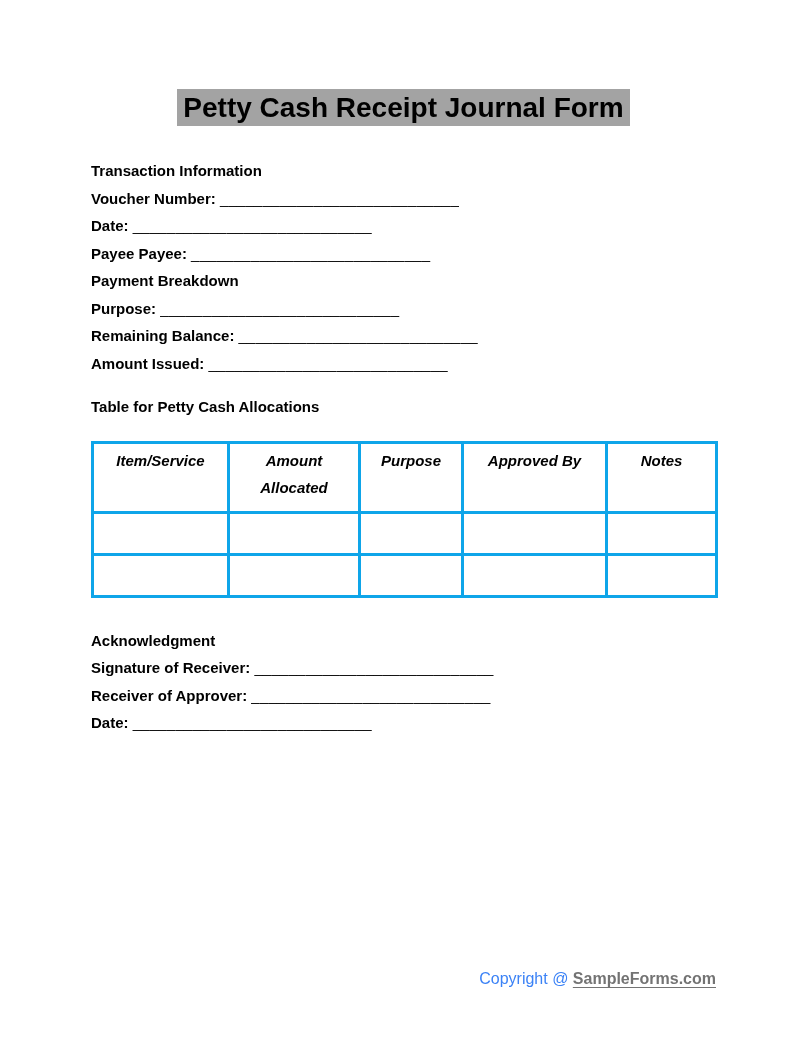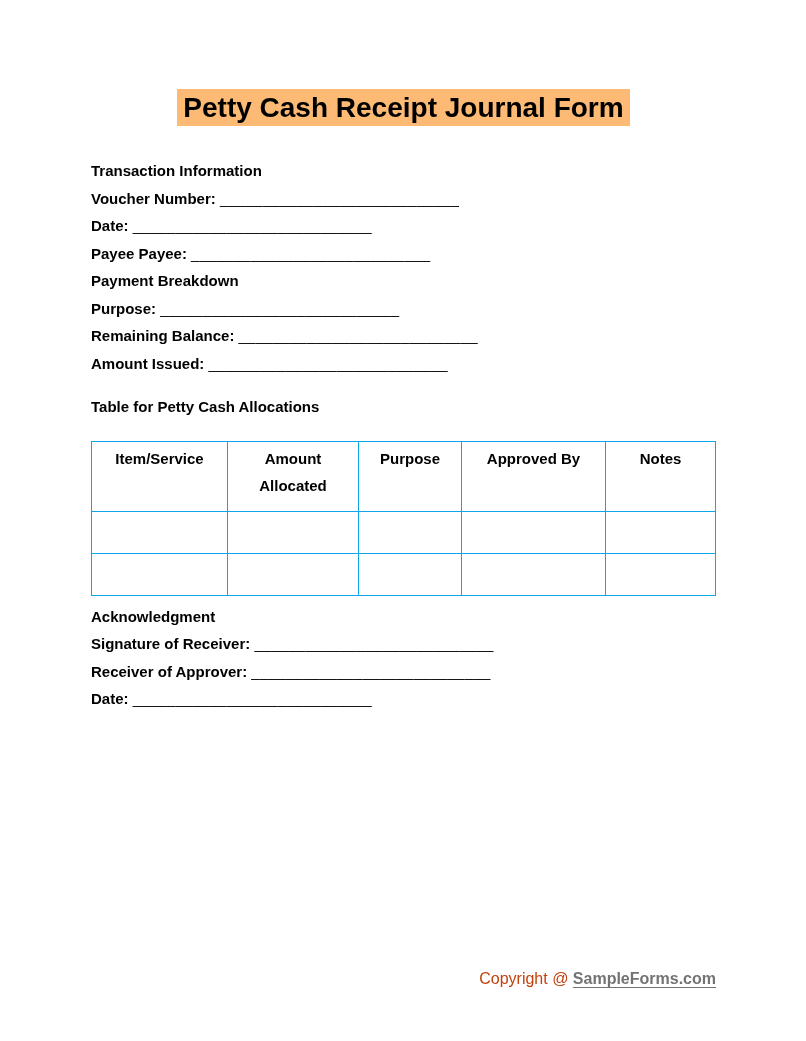--- a/index.html
+++ b/index.html
@@ -43,60 +43,61 @@
     letter-spacing: 0.2px;
   }
   .table-heading-row { margin-top: 16px; }
   table.alloc-table {
     margin-top: 20px;
     border-collapse: collapse;
     width: 624px;
     table-layout: fixed;
   }
   table.alloc-table th, table.alloc-table td {
-    border: 1px solid #0ea5e9;
+    border: 3px solid #0ea5e9;
+    font-style: italic;
   }
   table.alloc-table th {
     font-size: 15px;
     font-weight: bold;
     line-height: 27.5px;
     text-align: center;
     vertical-align: top;
     padding: 3px 6px 0 6px;
     height: 70px;
   }
   table.alloc-table td {
     height: 42px;
     padding: 2px 6px;
     font-size: 15px;
   }
-  .ack-section { margin-top: 7px; }
+  .ack-section { margin-top: 29px; }
   .footer {
     position: absolute;
     top: 968px;
     right: 90px;
     font-size: 16px;
     line-height: 21px;
     white-space: nowrap;
   }
-  .copyright-text { color: #c2410c; }
+  .copyright-text { color: #3b82f6; }
   .footer-link {
     font-weight: bold;
     text-decoration: underline;
     text-underline-offset: 3px;
     cursor: pointer;
   }
 </style>
 </head>
 <body>
 
 <div class="page">
 
   <div class="title-wrap">
-    <h1 class="doc-title" style="background-color: #fdba74;">Petty Cash Receipt Journal Form</h1>
+    <h1 class="doc-title" style="background-color: #a3a3a3;">Petty Cash Receipt Journal Form</h1>
   </div>
 
   <div class="section first">
     <div class="section-heading">Transaction Information</div>
     <div class="field-row">
       <span class="field-label">Voucher Number:</span>
       <span class="field-line">____________________________</span>
     </div>
     <div class="field-row">
       <span class="field-label">Date:</span>

